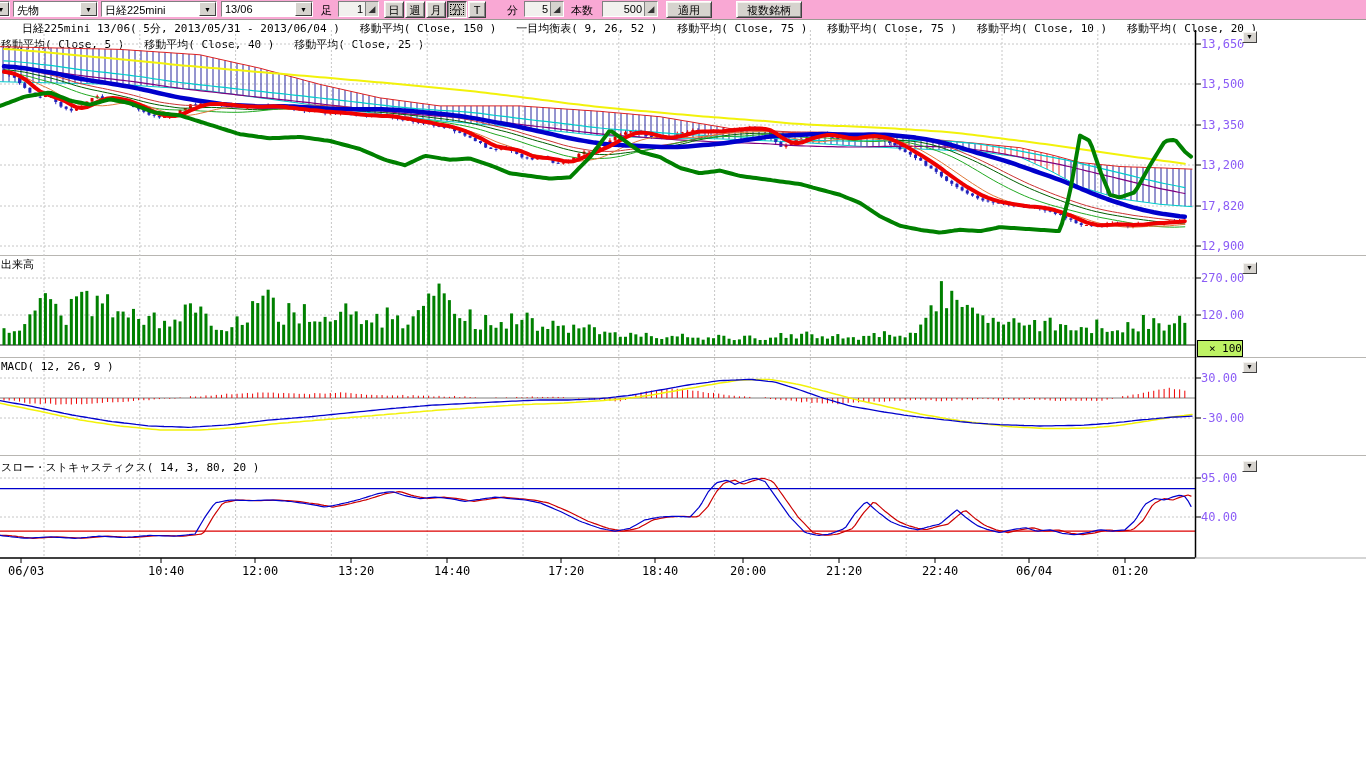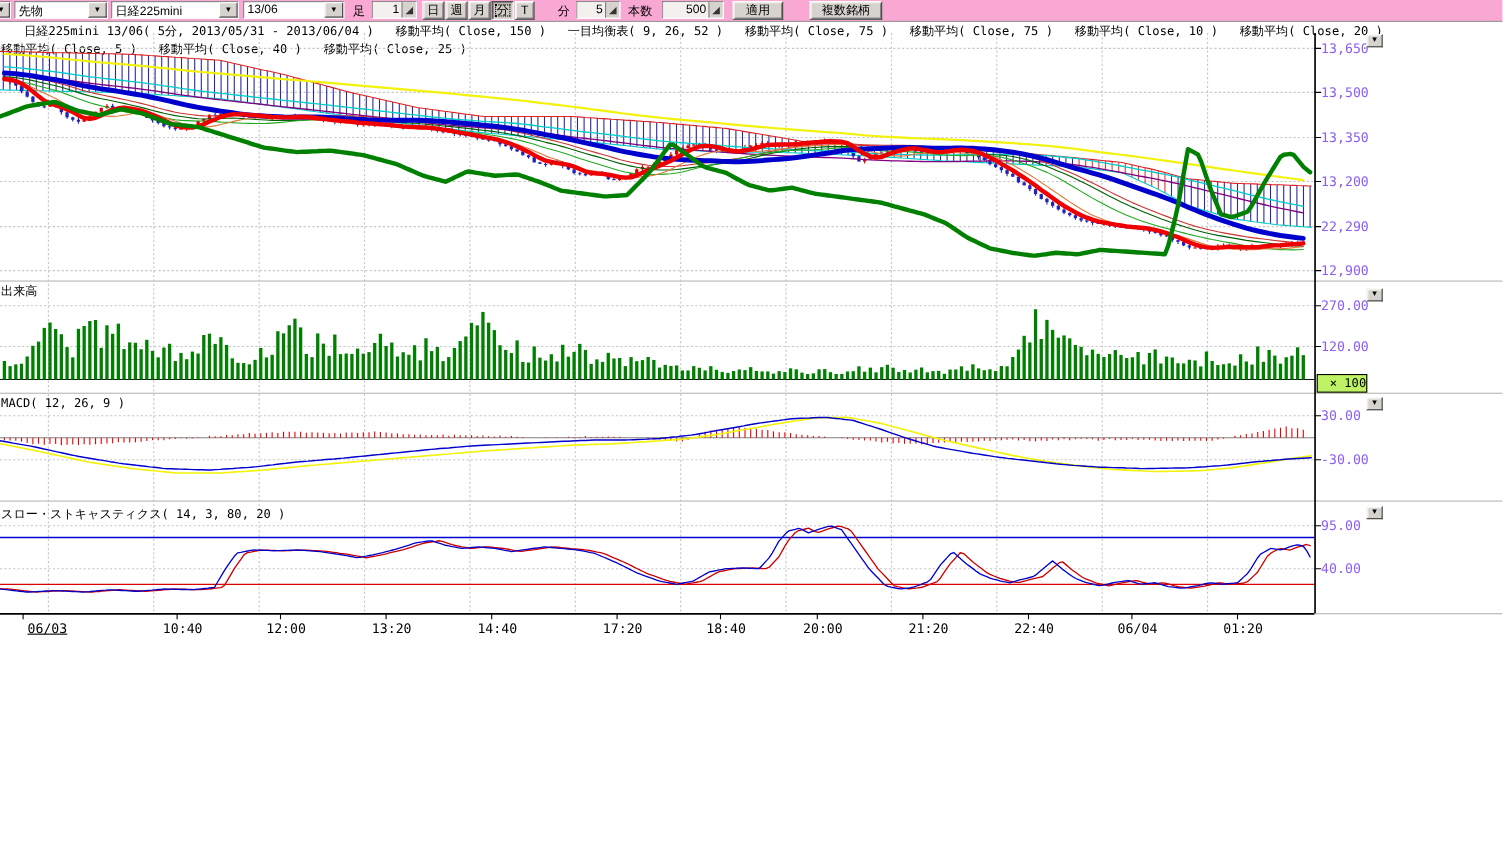--- a/index.html
+++ b/index.html
@@ -1309,31 +1309,31 @@
   <div class="panel-label" style="top:257px;">出来高</div>
   <div class="panel-label" style="top:360px;">MACD( 12, 26, 9 )</div>
   <div class="panel-label" style="top:460px;">スロー・ストキャスティクス( 14, 3, 80, 20 )</div>
   <div id="multbox">× 100</div>
 
   <div id="ylabels">
       <div class="ylab" style="top: 44px;">13,650</div>
       <div class="ylab" style="top: 84px;">13,500</div>
       <div class="ylab" style="top: 125px;">13,350</div>
       <div class="ylab" style="top: 165px;">13,200</div>
-      <div class="ylab" style="top: 206px;">22,290</div>
+      <div class="ylab" style="top: 206px;">17,820</div>
       <div class="ylab" style="top: 246px;">12,900</div>
       <div class="ylab" style="top: 278px;">270.00</div>
       <div class="ylab" style="top: 315px;">120.00</div>
       <div class="ylab" style="top: 378px;">30.00</div>
       <div class="ylab" style="top: 418px;">-30.00</div>
       <div class="ylab" style="top: 478px;">95.00</div>
       <div class="ylab" style="top: 517px;">40.00</div>
     </div>
   <div id="xlabels">
-      <div class="xlab" style="left: 25px; text-decoration: underline;">06/03</div>
+      <div class="xlab" style="left: 8px;">06/03</div>
       <div class="xlab" style="left: 148px;">10:40</div>
       <div class="xlab" style="left: 242px;">12:00</div>
       <div class="xlab" style="left: 338px;">13:20</div>
       <div class="xlab" style="left: 434px;">14:40</div>
       <div class="xlab" style="left: 548px;">17:20</div>
       <div class="xlab" style="left: 642px;">18:40</div>
       <div class="xlab" style="left: 730px;">20:00</div>
       <div class="xlab" style="left: 826px;">21:20</div>
       <div class="xlab" style="left: 922px;">22:40</div>
       <div class="xlab" style="left: 1016px;">06/04</div>

